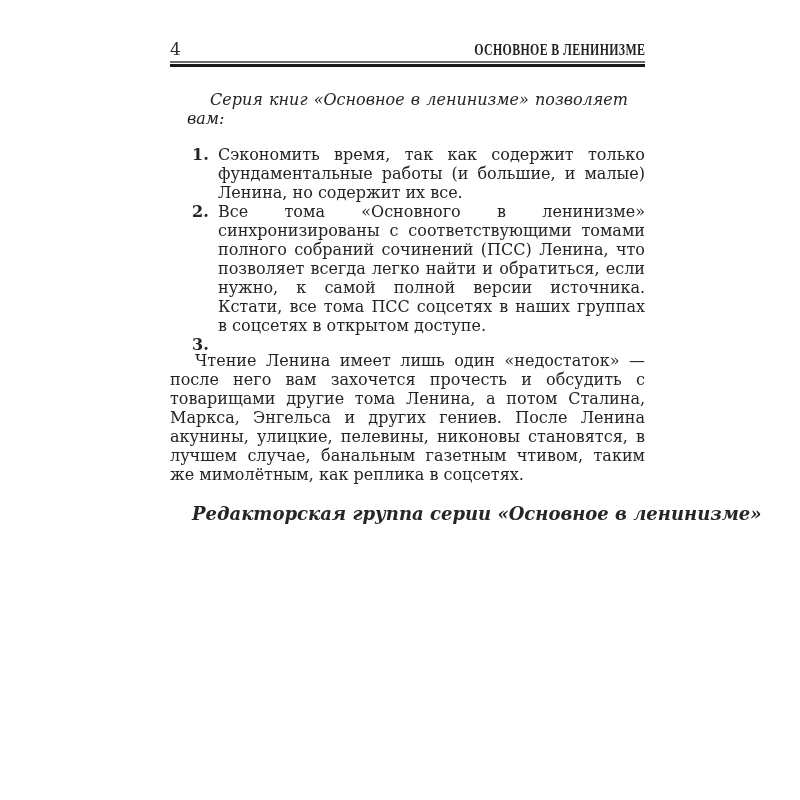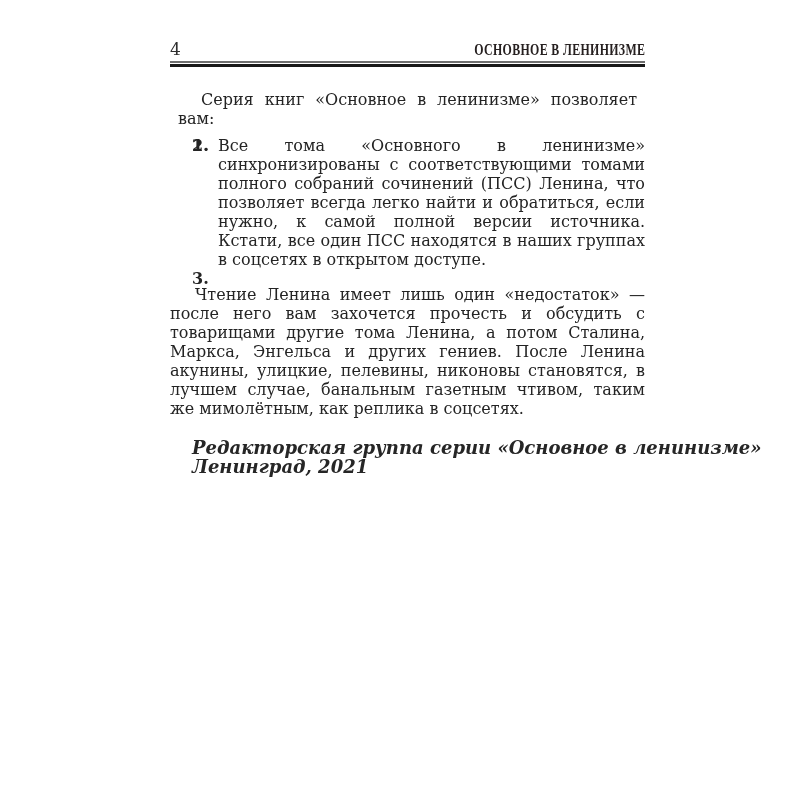--- a/index.html
+++ b/index.html
@@ -53,22 +53,23 @@
   }
   
   .body-text {
     margin-top: 23px;
     font-size: 16px;
     line-height: 19px;
     text-align: justify;
     color: #242424;
   }
   .intro {
-    margin: 8px;
+    margin: 17px;
     text-indent: 23px;
+    font-style: italic;
   }
   .benefit-item {
     position: relative;
     padding-left: 48px;
   }
   .benefit-item .num {
     position: absolute;
     left: 22px;
     top: 0;
     font-weight: 700;
@@ -102,32 +103,32 @@
 
     <div class="head-rule"></div>
 
     <div class="body-text">
 
       <p class="intro">Серия книг «Основное в ленинизме» позволяет вам:</p>
 
       <div>
         <div class="benefit-item">
           <span class="num">1.</span>
+          <span>Сэкономить время, так как содержит только фундаментальные работы (и большие, и малые) Ленина, но содержит их все.</span>
         </div>
         <div class="benefit-item">
           <span class="num">2.</span>
-          <span>Все тома «Основного в ленинизме» синхронизированы с соответствующими томами полного собраний сочинений (ПСС) Ленина, что позволяет всегда легко найти и обратиться, если нужно, к самой полной версии источника. Кстати, все один ПСС находятся в наших группах в соцсетях в открытом доступе.</span>
+          <span>Все тома «Основного в ленинизме» синхронизированы с соответствующими томами полного собраний сочинений (ПСС) Ленина, что позволяет всегда легко найти и обратиться, если нужно, к самой полной версии источника. Кстати, все тома ПСС соцсетях в наших группах в соцсетях в открытом доступе.</span>
         </div>
         <div class="benefit-item">
           <span class="num">3.</span>
         </div>
       </div>
 
       <p class="closing-para">Чтение Ленина имеет лишь один «недостаток» — после него вам захочется прочесть и обсудить с товарищами другие тома Ленина, а потом Сталина, Маркса, Энгельса и других гениев. После Ленина акунины, улицкие, пелевины, никоновы становятся, в лучшем случае, банальным газетным чтивом, таким же мимолётным, как реплика в соцсетях.</p>
 
       <div class="signature">
         <div>Редакторская группа серии «Основное в ленинизме»</div>
-        <div>Ленинград, 2021</div>
       </div>
 
     </div>
   </div>
 </div>
 
 </body></html>

